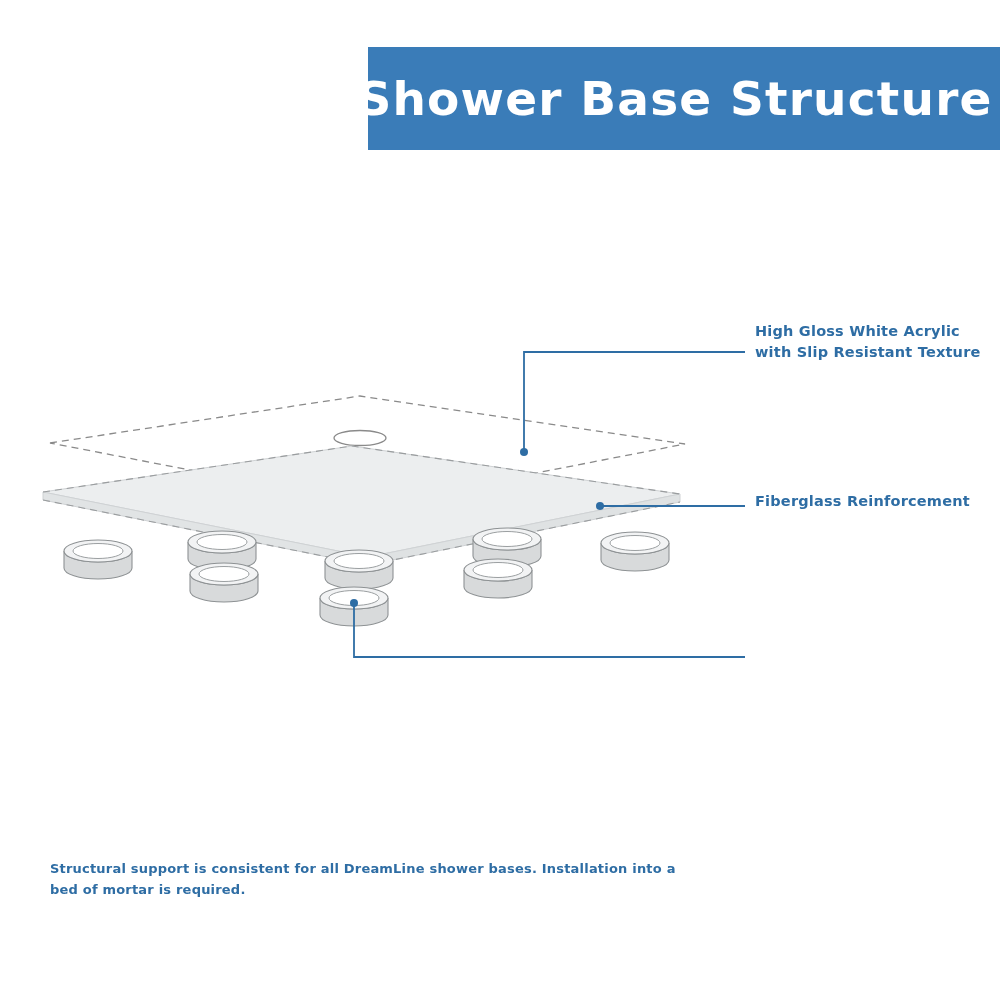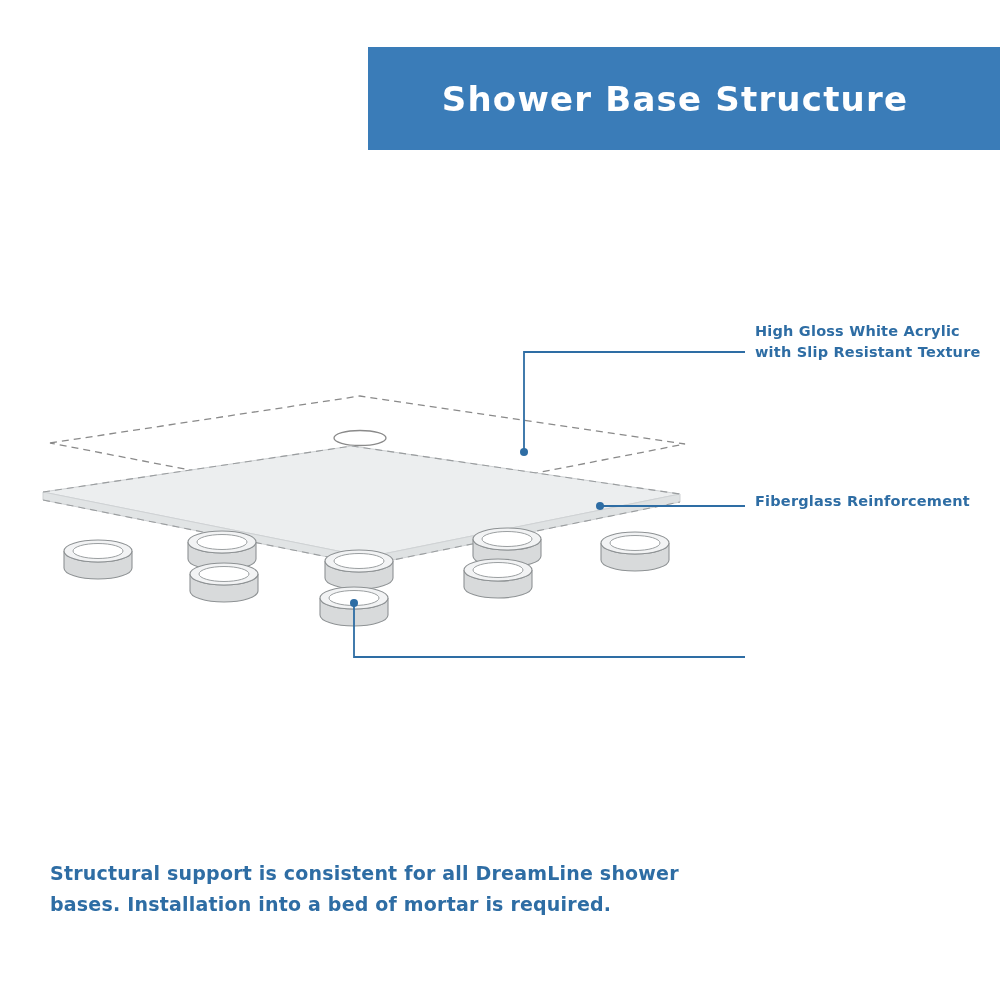--- a/index.html
+++ b/index.html
@@ -29,21 +29,21 @@
   .header-title {
     position: absolute;
     left: 368px;
     top: 47px;
     width: 614px;
     height: 103px;
     display: flex;
     align-items: center;
     justify-content: center;
     color: #ffffff;
-    font-size: 34px;
+    font-size: 47px;
     font-weight: bold;
     letter-spacing: 1.2px;
     font-family: "DejaVu Sans", sans-serif;
     white-space: nowrap;
   }
 
   
   .diagram {
     position: absolute;
     left: 0;
@@ -66,21 +66,21 @@
   #callout-fiberglass { left: 755px; top: 491px; width: 235px; }
   #callout-support { left: 755px; top: 632px; width: 235px; }
 
   
   .footnote {
     position: absolute;
     left: 50px;
     top: 858px;
     width: 640px;
     color: #2e6da4;
-    font-size: 19px;
+    font-size: 13px;
     font-weight: bold;
     line-height: 1.62;
     letter-spacing: 0.2px;
     font-family: "DejaVu Sans", sans-serif;
   }
 </style>
 </head>
 <body>
 
 <div id="page">

